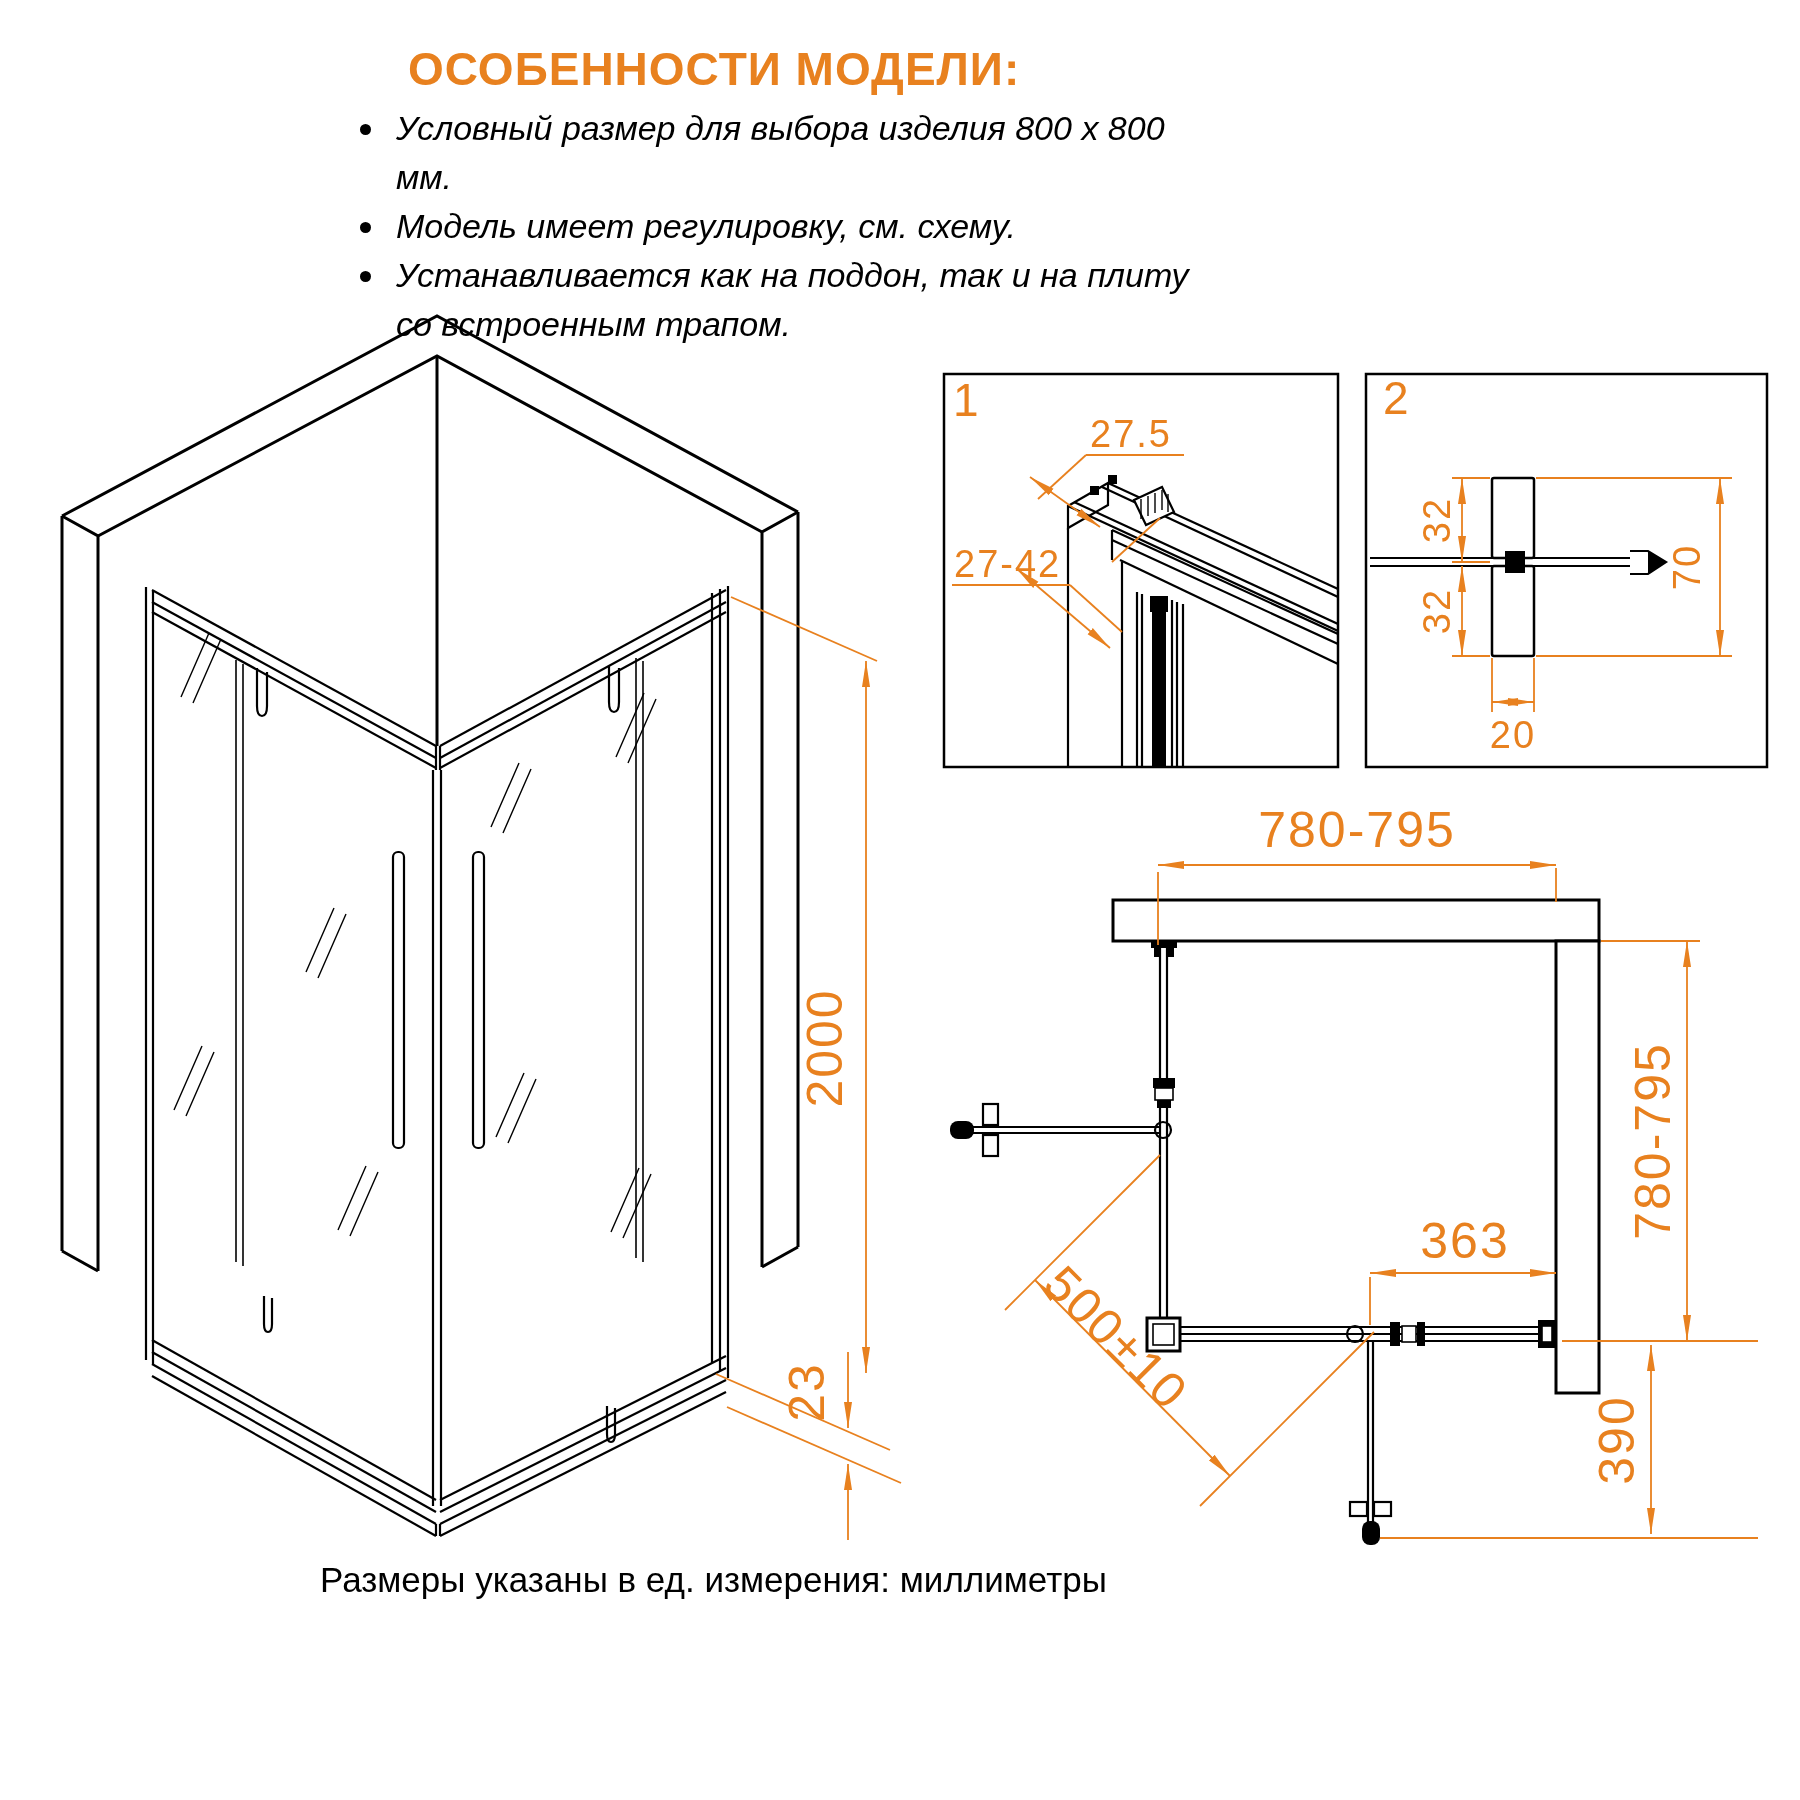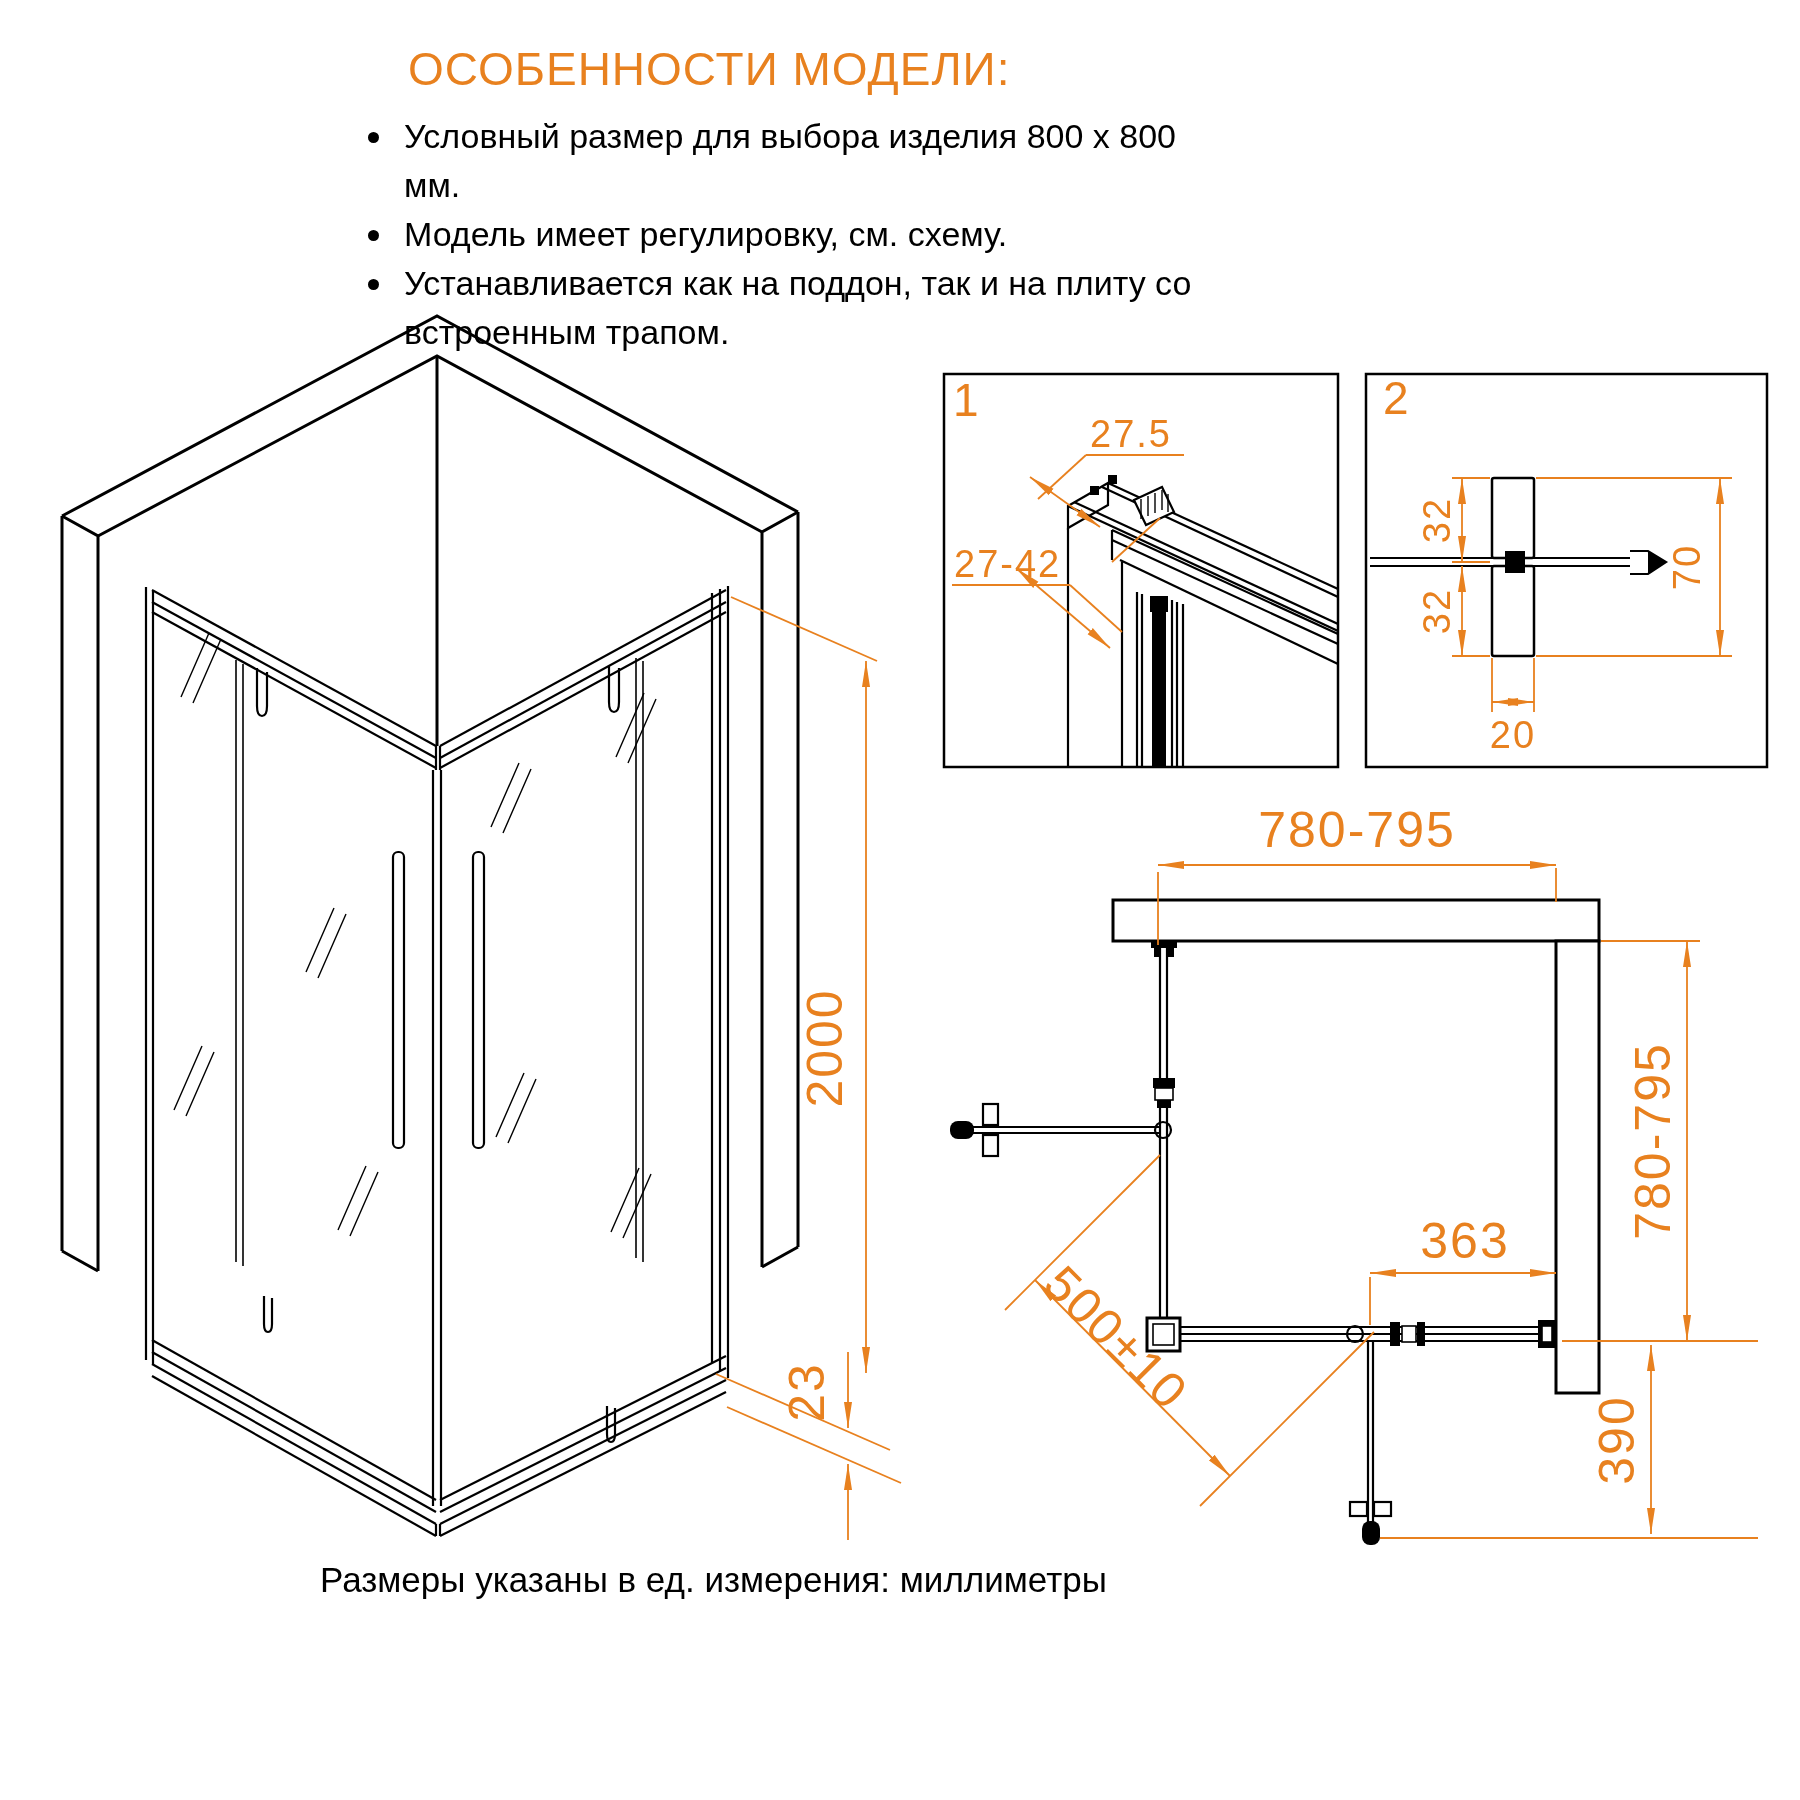--- a/index.html
+++ b/index.html
@@ -2,26 +2,26 @@
 <html><head>
 <meta charset="utf-8">
 <style>
   html,body{margin:0;padding:0;background:#ffffff;}
   body{
     width:1800px;height:1800px;position:relative;overflow:hidden;
     font-family:"Liberation Sans", sans-serif;color:#000;
   }
   .title{
     position:absolute;left:408px;top:42px;
-    font-size:46px;font-weight:normal;letter-spacing:1px;color:#E8811F;
+    font-size:46px;font-weight:bold;letter-spacing:1px;color:#E8811F;
     white-space:nowrap;
   }
   .bullets{
     position:absolute;left:340px;top:96px;width:880px;
-    list-style:none;margin:16px;padding:0;
+    list-style:none;margin:8px;padding:0;font-style:italic;
   }
   .bullets li{
     position:relative;padding-left:48px;
     font-size:34px;line-height:49px;color:#000;
   }
   .bullets li::before{
     content:'';position:absolute;left:12px;top:20px;
     width:11px;height:11px;border-radius:50%;background:#000;
   }
   .footer-note{

